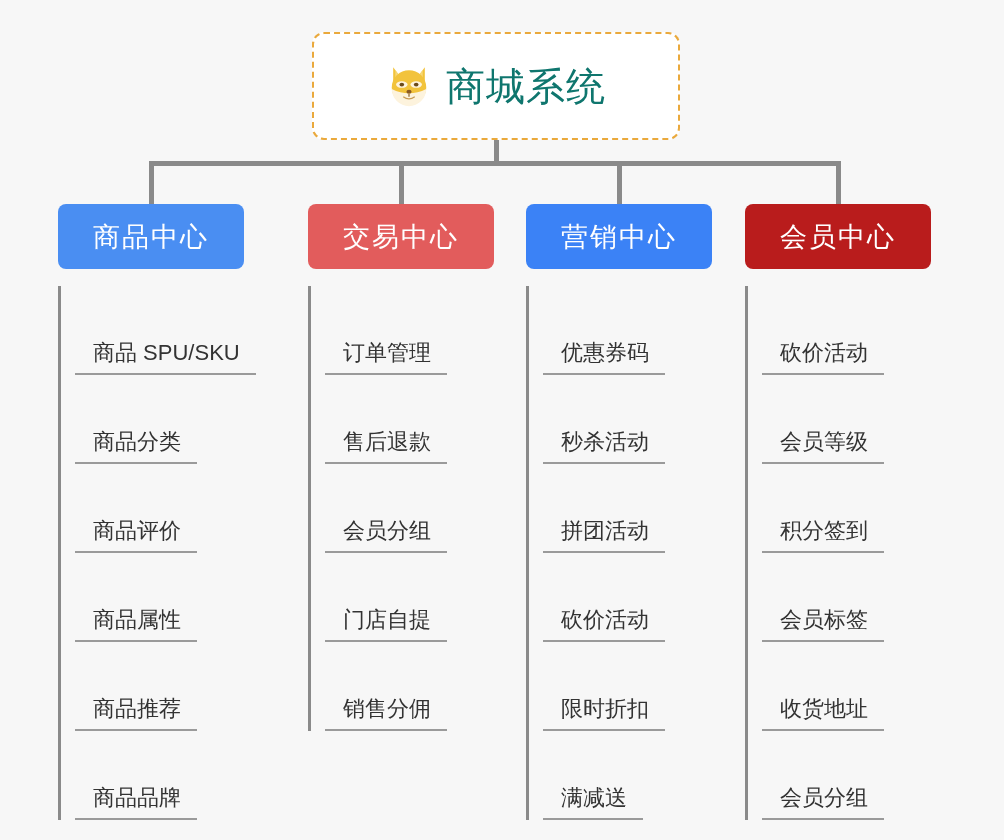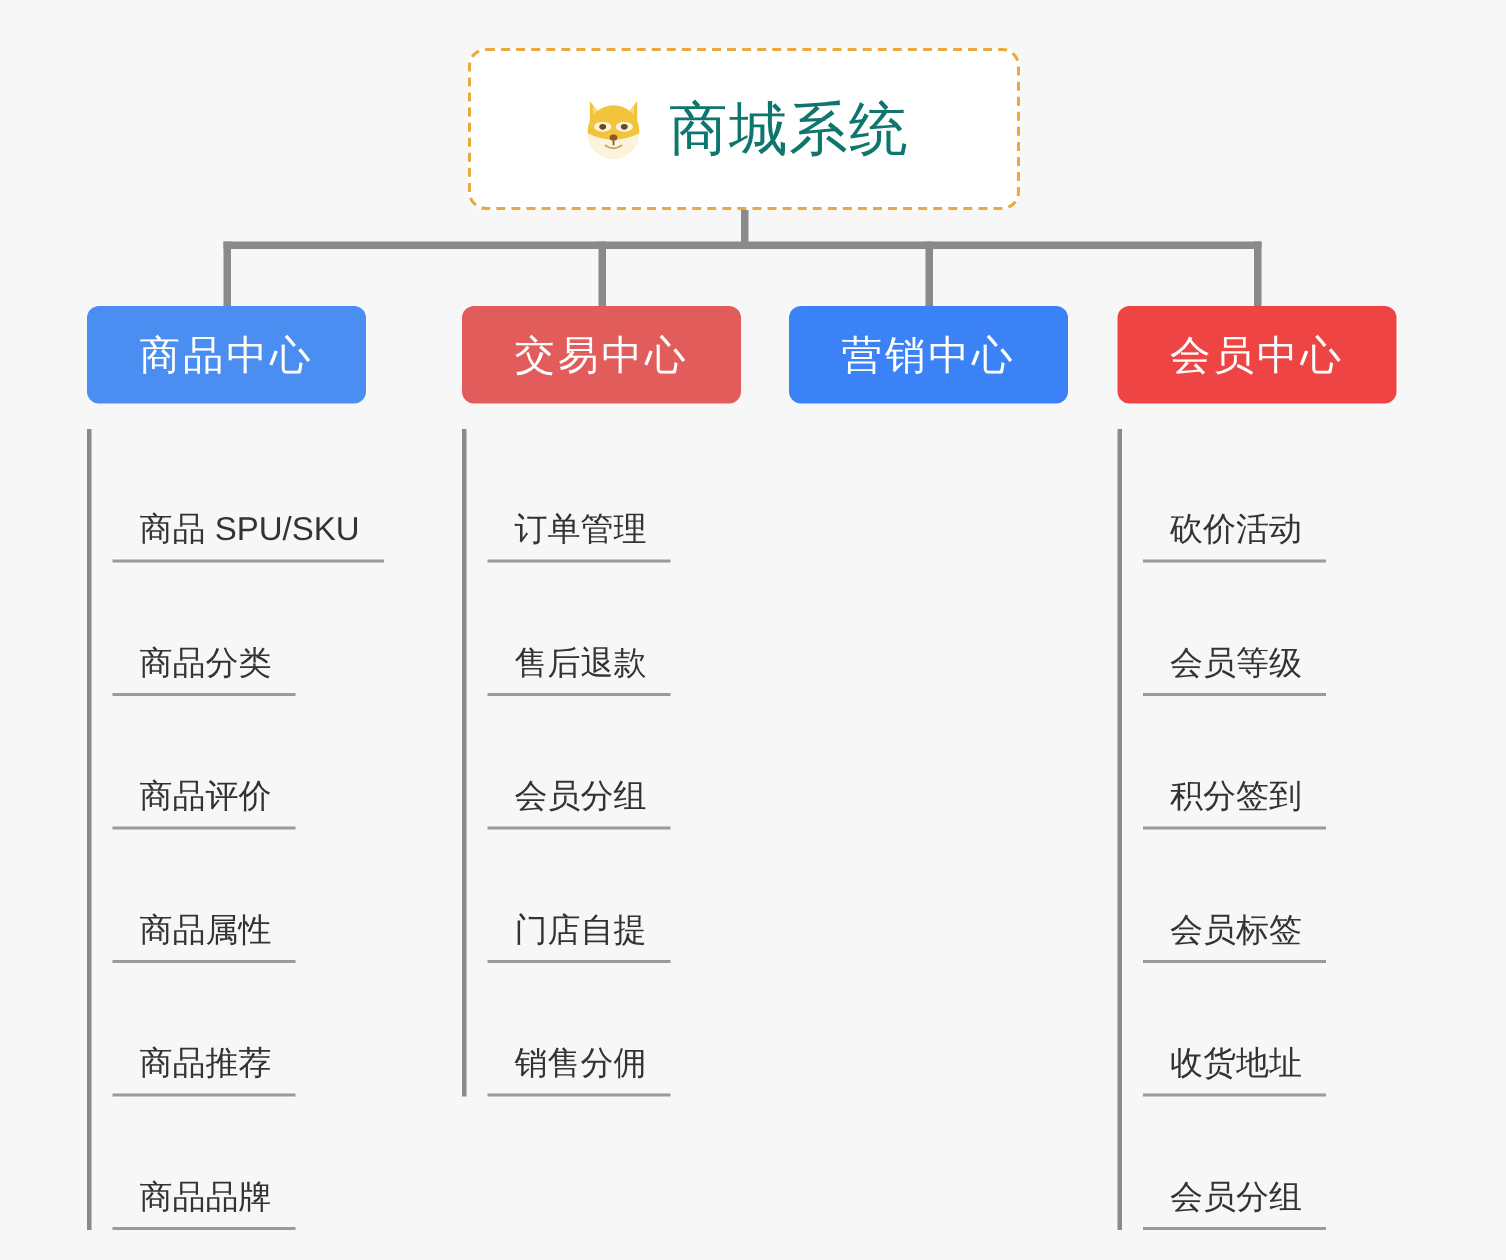--- a/index.html
+++ b/index.html
@@ -185,24 +185,44 @@
           <span class="leaf-label">门店自提</span>
         </div>
       <div class="leaf">
           <span class="leaf-label">销售分佣</span>
         </div>
     </div>
   </div>
 
   <div class="column" style="left:526px;width:186px">
     <div class="col-head" style="background-color: #3b82f6;">营销中心</div>
+    <div class="leaf-list">
+      <div class="leaf">
+          <span class="leaf-label">优惠券码</span>
+        </div>
+      <div class="leaf">
+          <span class="leaf-label">秒杀活动</span>
+        </div>
+      <div class="leaf">
+          <span class="leaf-label">拼团活动</span>
+        </div>
+      <div class="leaf">
+          <span class="leaf-label">砍价活动</span>
+        </div>
+      <div class="leaf">
+          <span class="leaf-label">限时折扣</span>
+        </div>
+      <div class="leaf">
+          <span class="leaf-label">满减送</span>
+        </div>
+    </div>
   </div>
 
   <div class="column" style="left:745px;width:186px">
-    <div class="col-head" style="background-color: #ef4444;">会员中心</div>
+    <div class="col-head" style="background-color: #b91c1c;">会员中心</div>
     <div class="leaf-list">
       <div class="leaf">
           <span class="leaf-label">砍价活动</span>
         </div>
       <div class="leaf">
           <span class="leaf-label">会员等级</span>
         </div>
       <div class="leaf">
           <span class="leaf-label">积分签到</span>
         </div>

